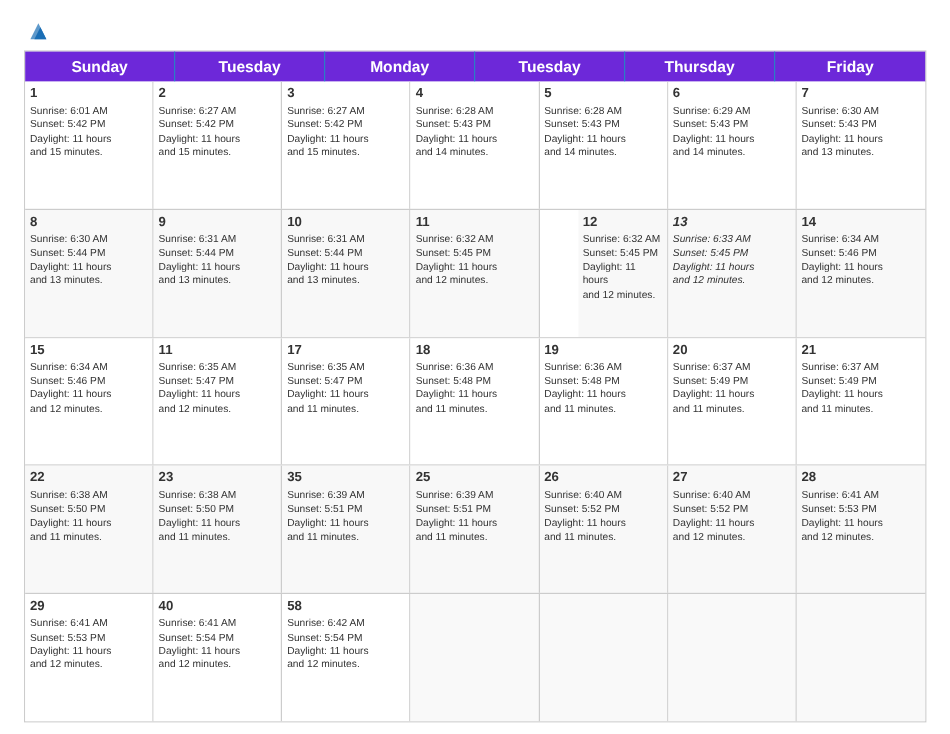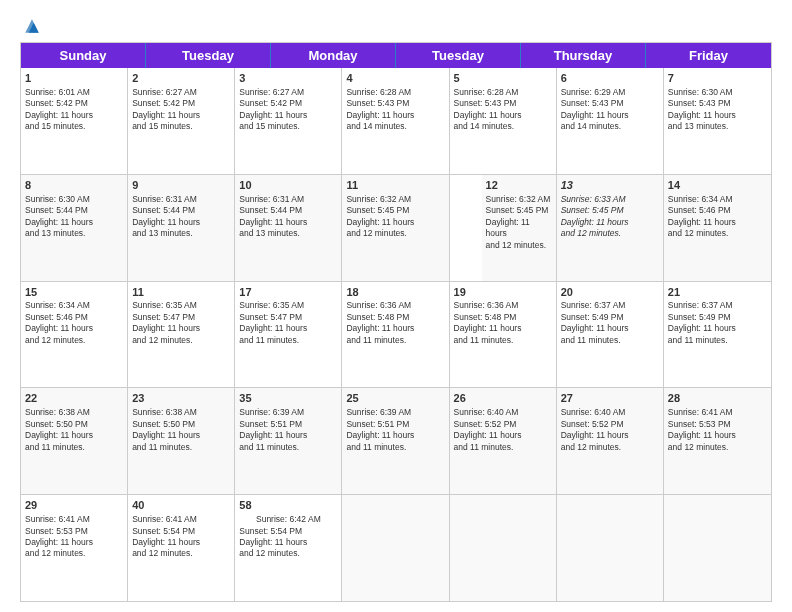--- a/index.html
+++ b/index.html
@@ -350,21 +350,21 @@
           </div>
           <div class="cal-cell">
             <span class="day-num">40</span>
             <span style="display: block;">Sunrise: 6:41 AM</span>
             <span style="display: block;">Sunset: 5:54 PM</span>
             <span style="display: block;">Daylight: 11 hours</span>
             <span style="display: block;">and 12 minutes.</span>
           </div>
           <div class="cal-cell">
             <span class="day-num">58</span>
-            <span style="display: block; text-align: center;">Sunrise: 6:42 AM</span>
+            <span style="display: block;">Sunrise: 6:42 AM</span>
             <span style="display: block;">Sunset: 5:54 PM</span>
             <span style="display: block;">Daylight: 11 hours</span>
             <span style="display: block;">and 12 minutes.</span>
           </div>
           <div class="cal-cell empty"></div>
           <div class="cal-cell empty"></div>
           <div class="cal-cell empty"></div>
           <div class="cal-cell empty"></div>
         </div>
       </div>

